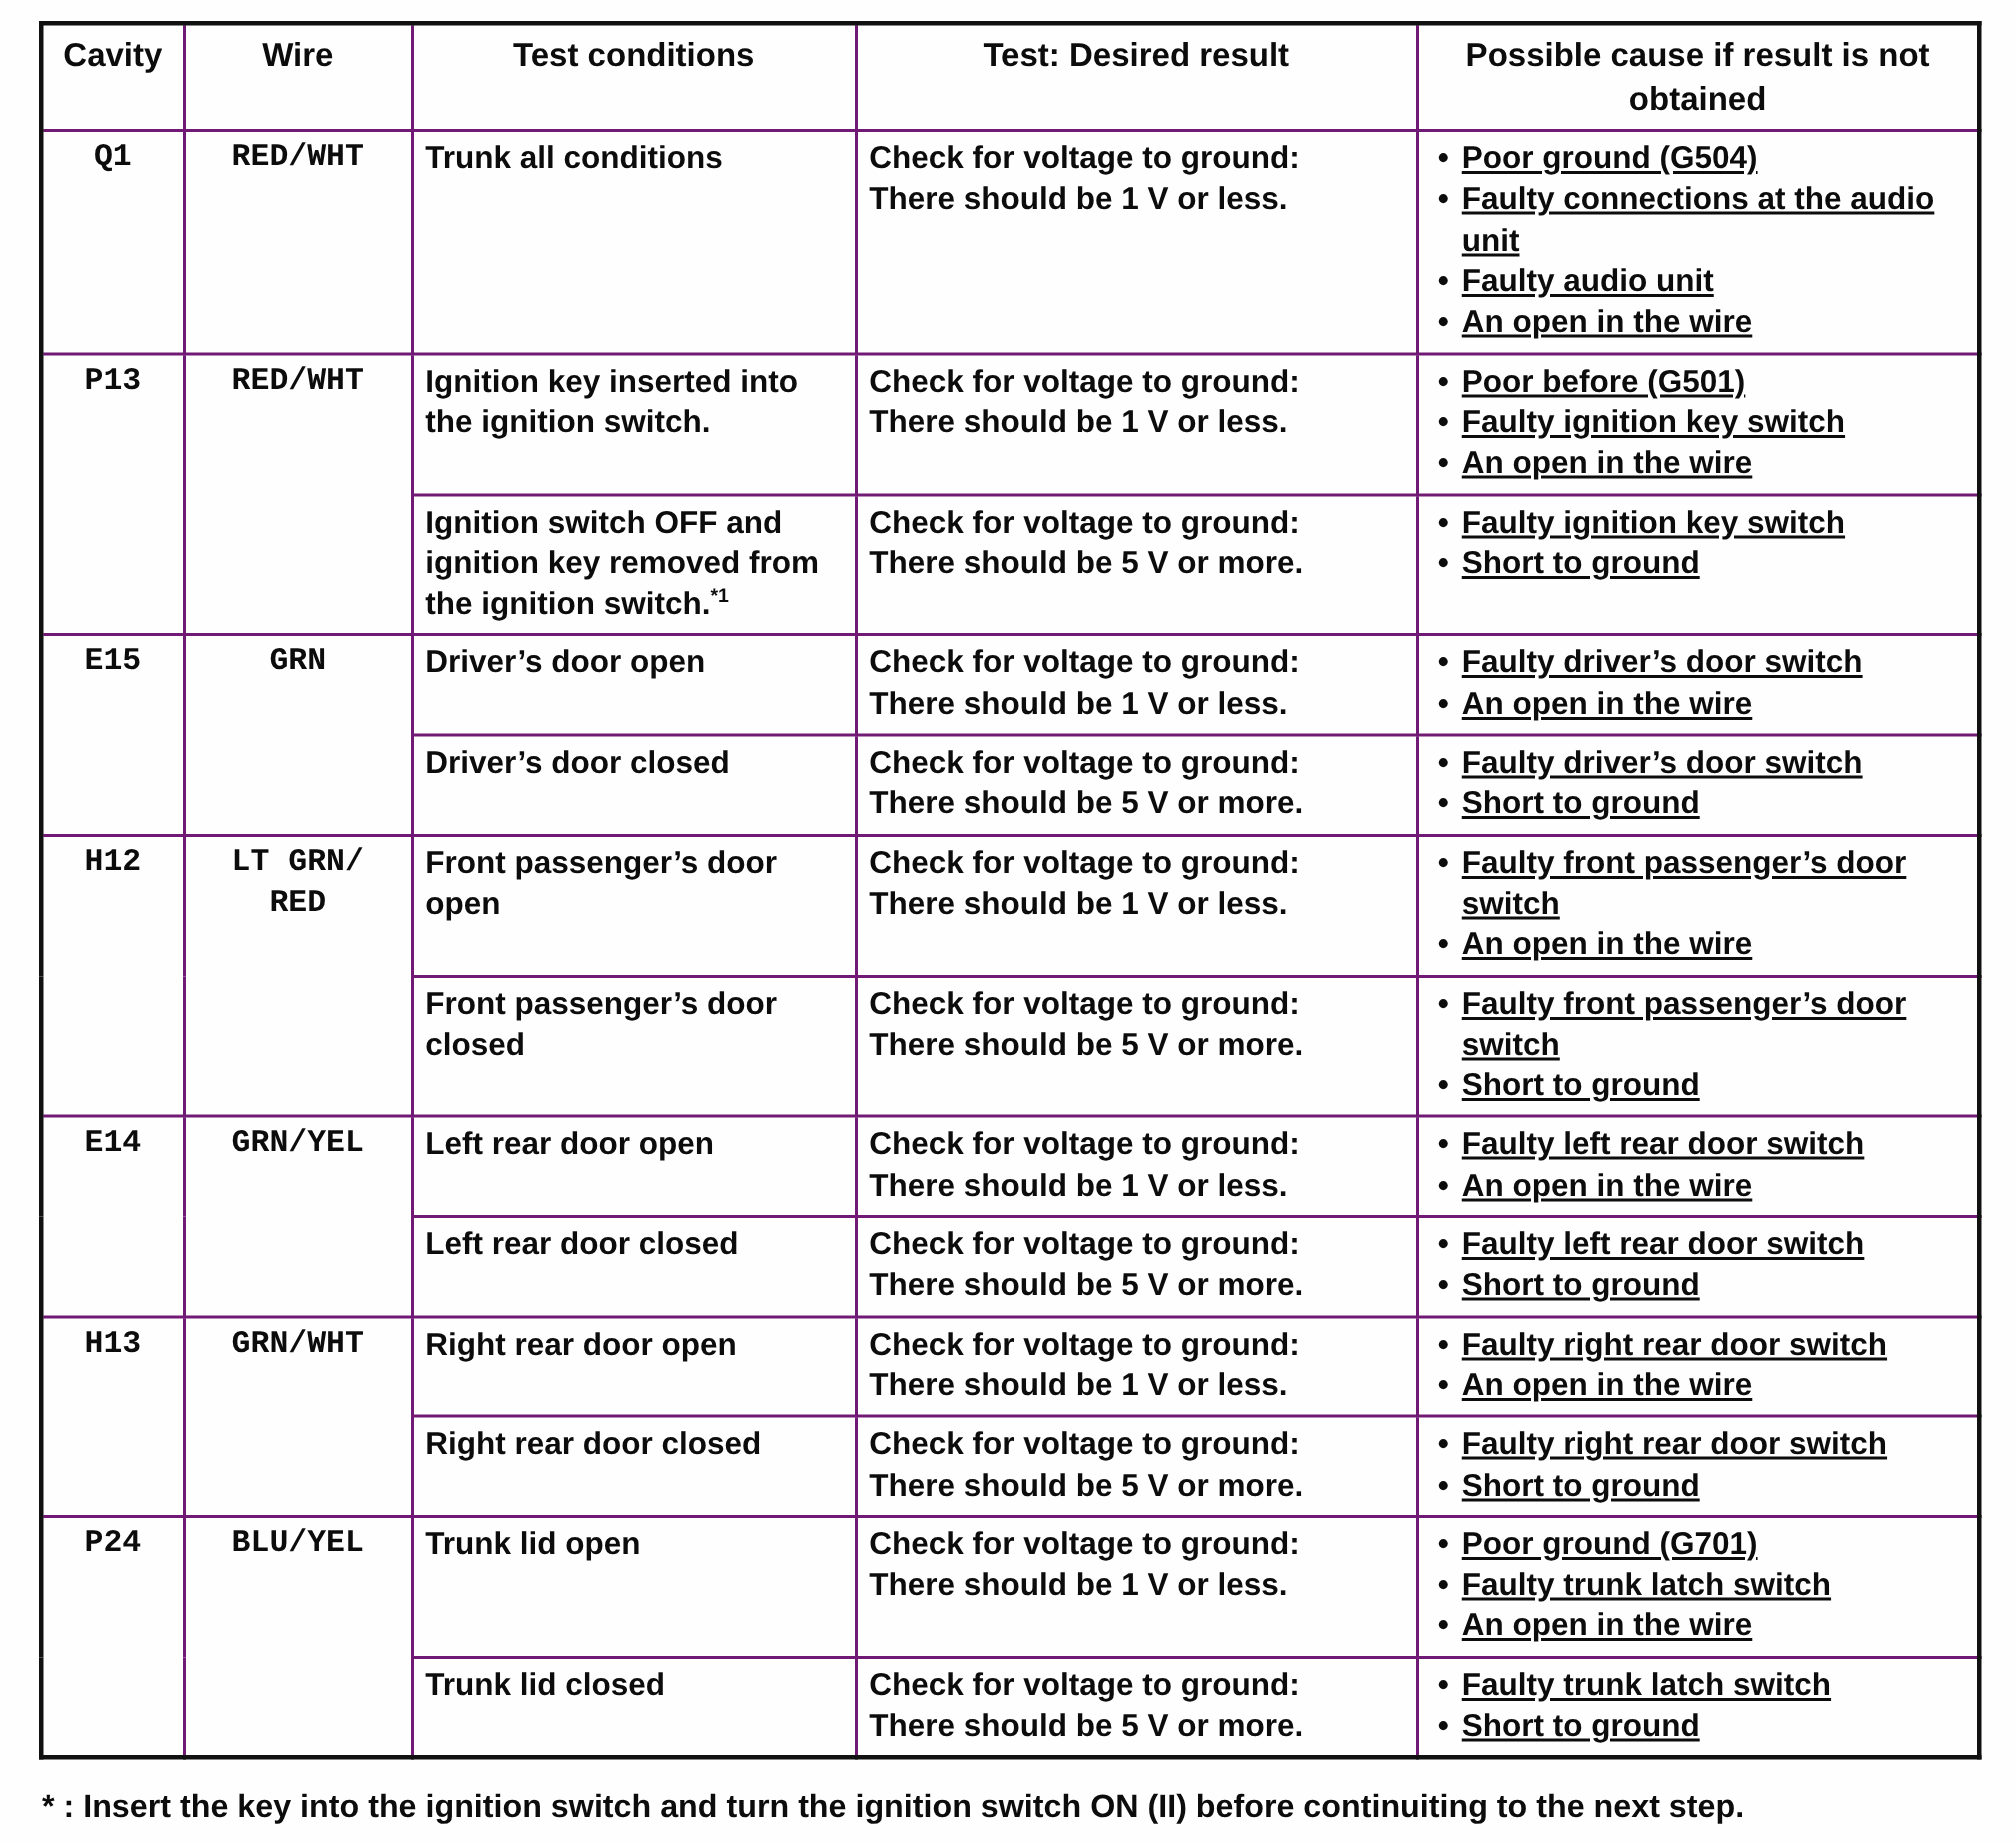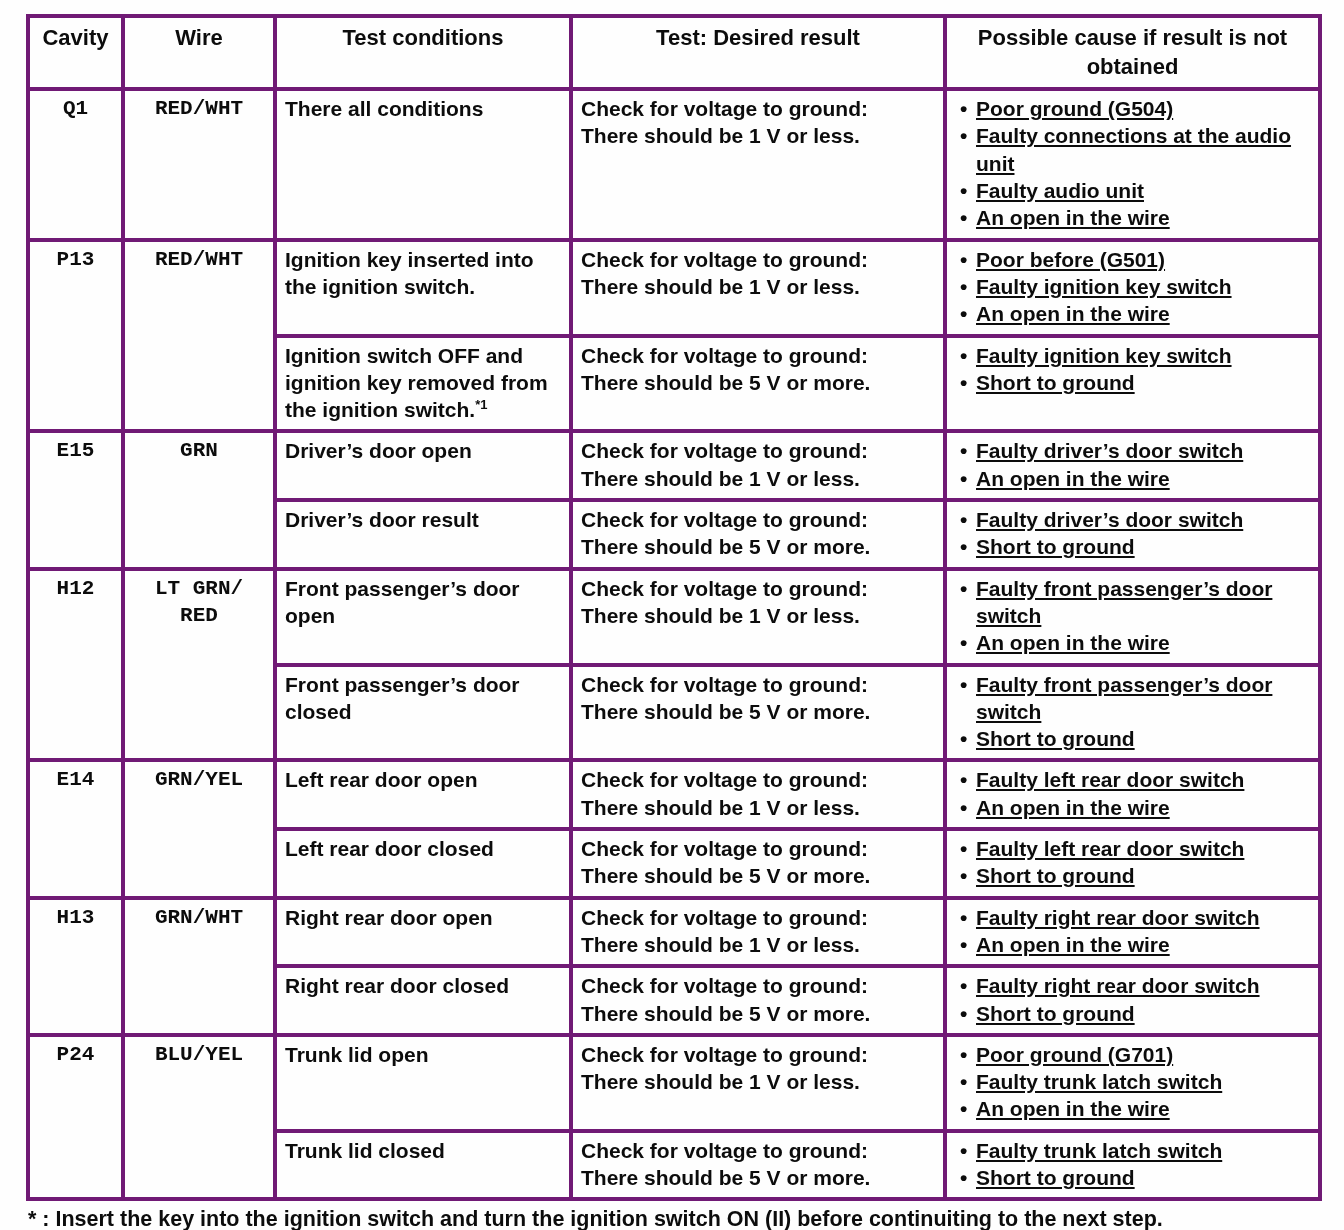--- a/index.html
+++ b/index.html
@@ -20,21 +20,21 @@
     background: #fefefe;
   }
   table.diag {
     border-collapse: collapse;
     table-layout: fixed;
     width: 100%;
     border: 3px solid #111;
   }
   table.diag th,
   table.diag td {
-    border: 4px solid #701a75;
+    border: 2px solid #701a75;
     vertical-align: top;
     padding: 4px 8px 6px 8px;
     font-size: 21px;
     line-height: 1.3;
     overflow: hidden;
   }
   table.diag th {
     text-align: center;
     font-size: 22px;
     padding-top: 6px;
@@ -68,21 +68,21 @@
     top: 0;
   }
   sup {
     font-size: 0.62em;
     vertical-align: super;
     line-height: 0;
   }
   .footnote {
     font-size: 21.5px;
     line-height: 1.3;
-    margin-top: 5px;
+    margin-top: 18px;
     padding-left: 2px;
   }
 </style>
 </head>
 <body>
 
 <div class="page">
   <table class="diag">
     <colgroup>
       <col style="width:95px">
@@ -97,21 +97,21 @@
         <th>Wire</th>
         <th>Test conditions</th>
         <th>Test: Desired result</th>
         <th>Possible cause if result is not obtained</th>
       </tr>
     </thead>
     <tbody>
         <tr>
           <td class="cavity" rowspan="1">Q1</td>
           <td class="wire" rowspan="1">RED/WHT</td>
-          <td class="cond">There all conditions</td>
+          <td class="cond">Trunk all conditions</td>
           <td class="result">Check for voltage to ground:
 There should be 1 V or less.</td>
           <td class="causes-cell">
             <ul class="causes">
               <li>Poor ground (G504)</li>
               <li>Faulty connections at the audio unit</li>
               <li>Faulty audio unit</li>
               <li>An open in the wire</li>
             </ul>
           </td>
@@ -148,21 +148,21 @@
           <td class="result">Check for voltage to ground:
 There should be 1 V or less.</td>
           <td class="causes-cell">
             <ul class="causes">
               <li>Faulty driver’s door switch</li>
               <li>An open in the wire</li>
             </ul>
           </td>
         </tr>
         <tr>
-          <td class="cond">Driver’s door result</td>
+          <td class="cond">Driver’s door closed</td>
           <td class="result">Check for voltage to ground:
 There should be 5 V or more.</td>
           <td class="causes-cell">
             <ul class="causes">
               <li>Faulty driver’s door switch</li>
               <li>Short to ground</li>
             </ul>
           </td>
         </tr>
         <tr>

